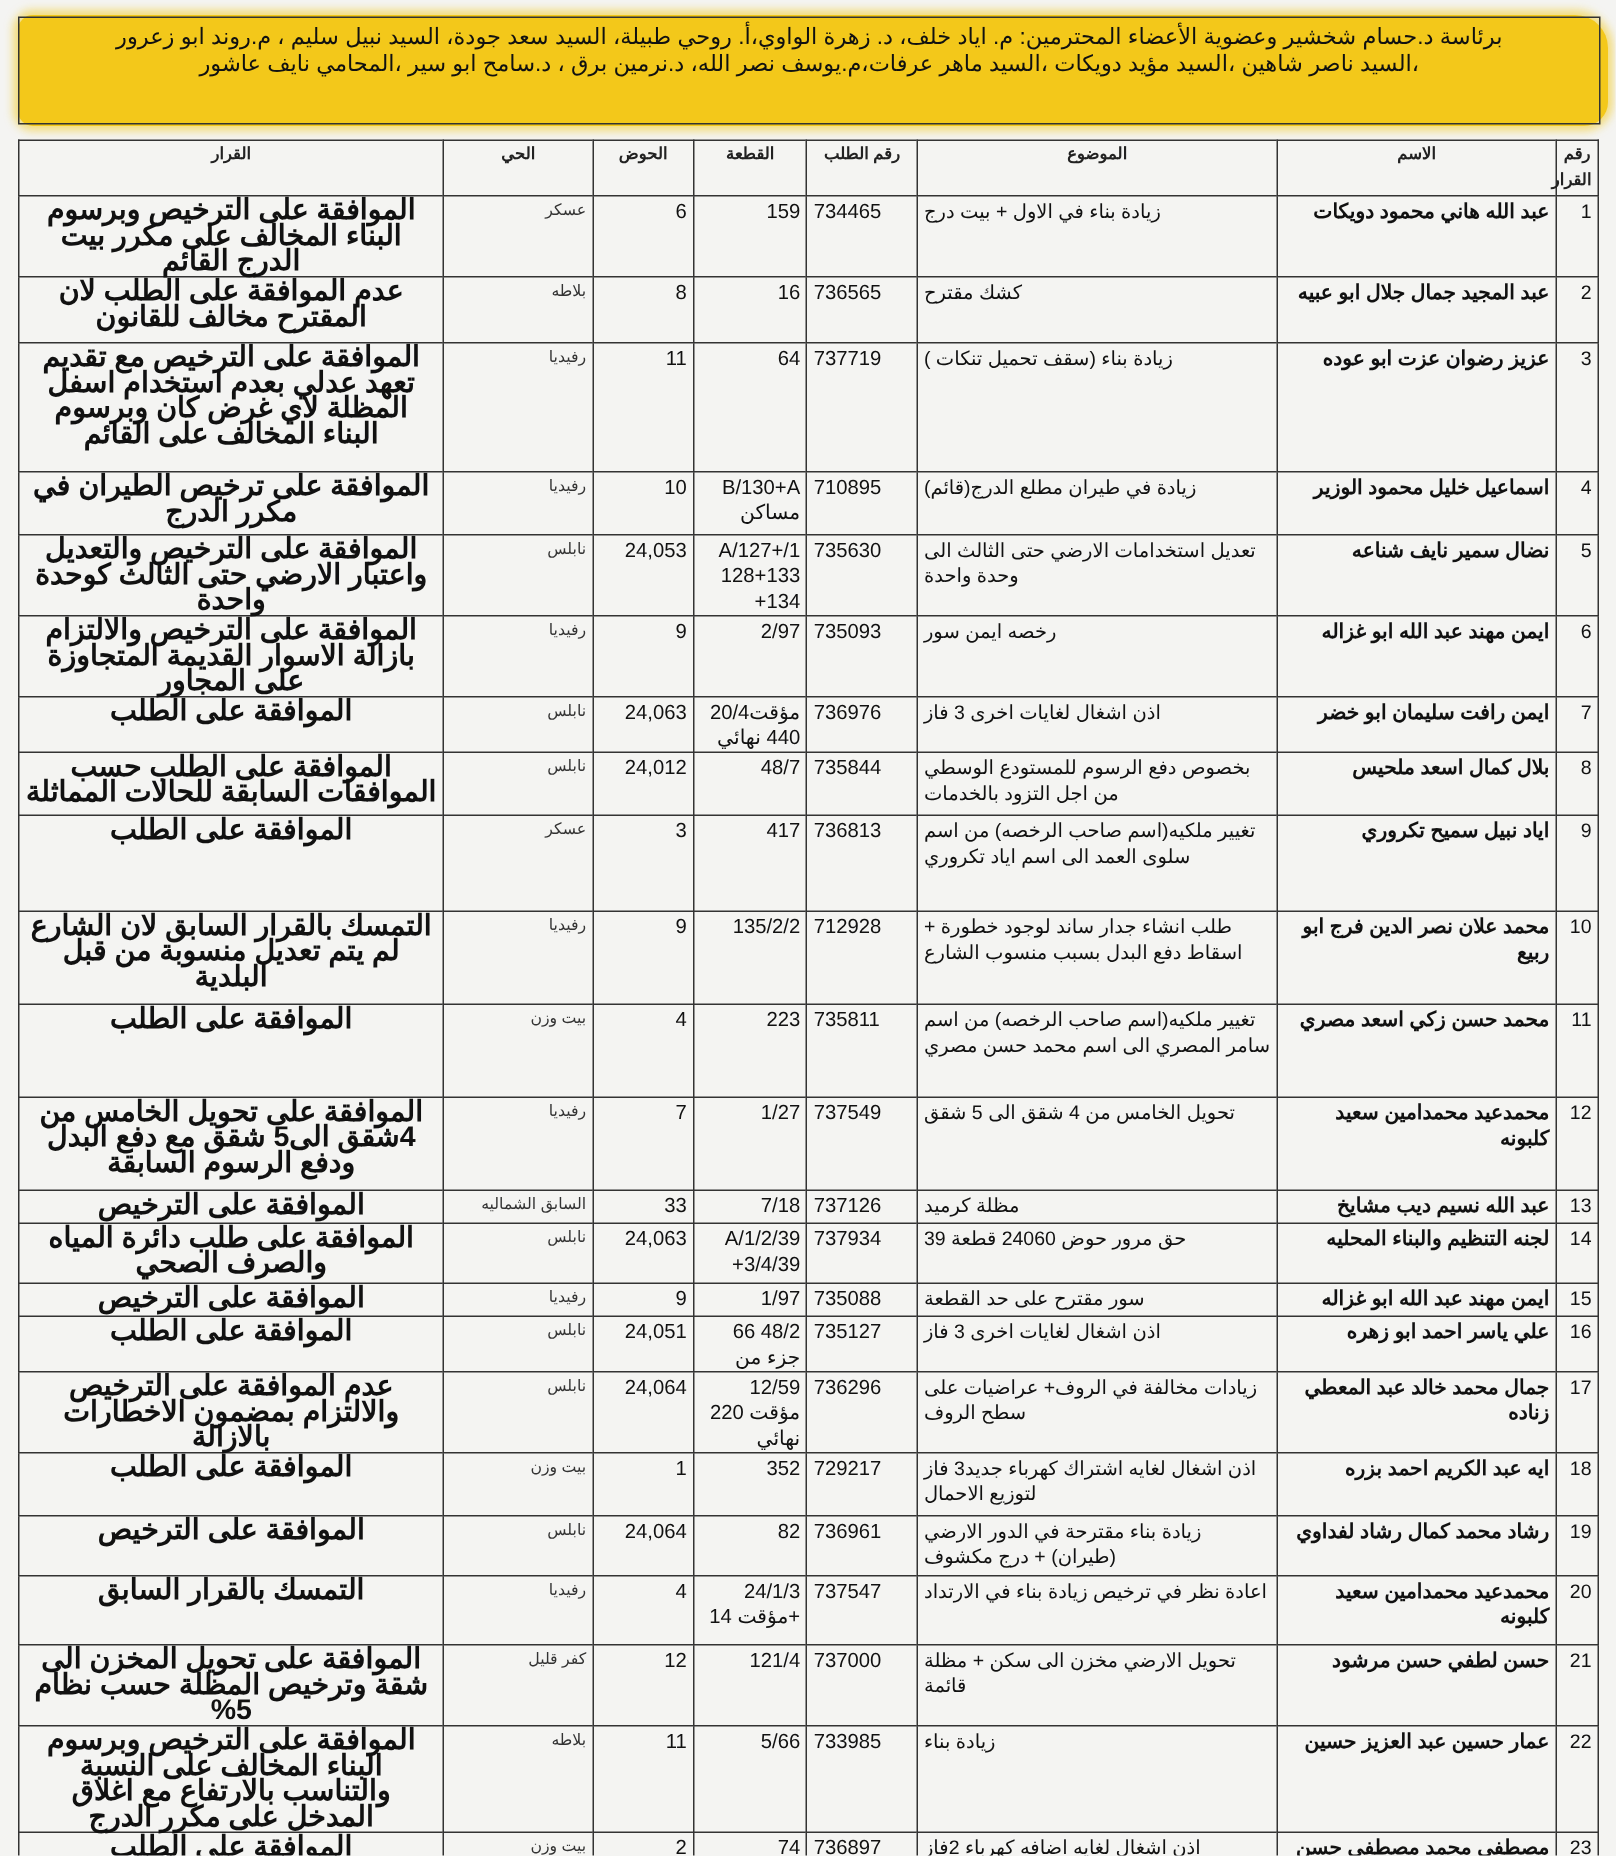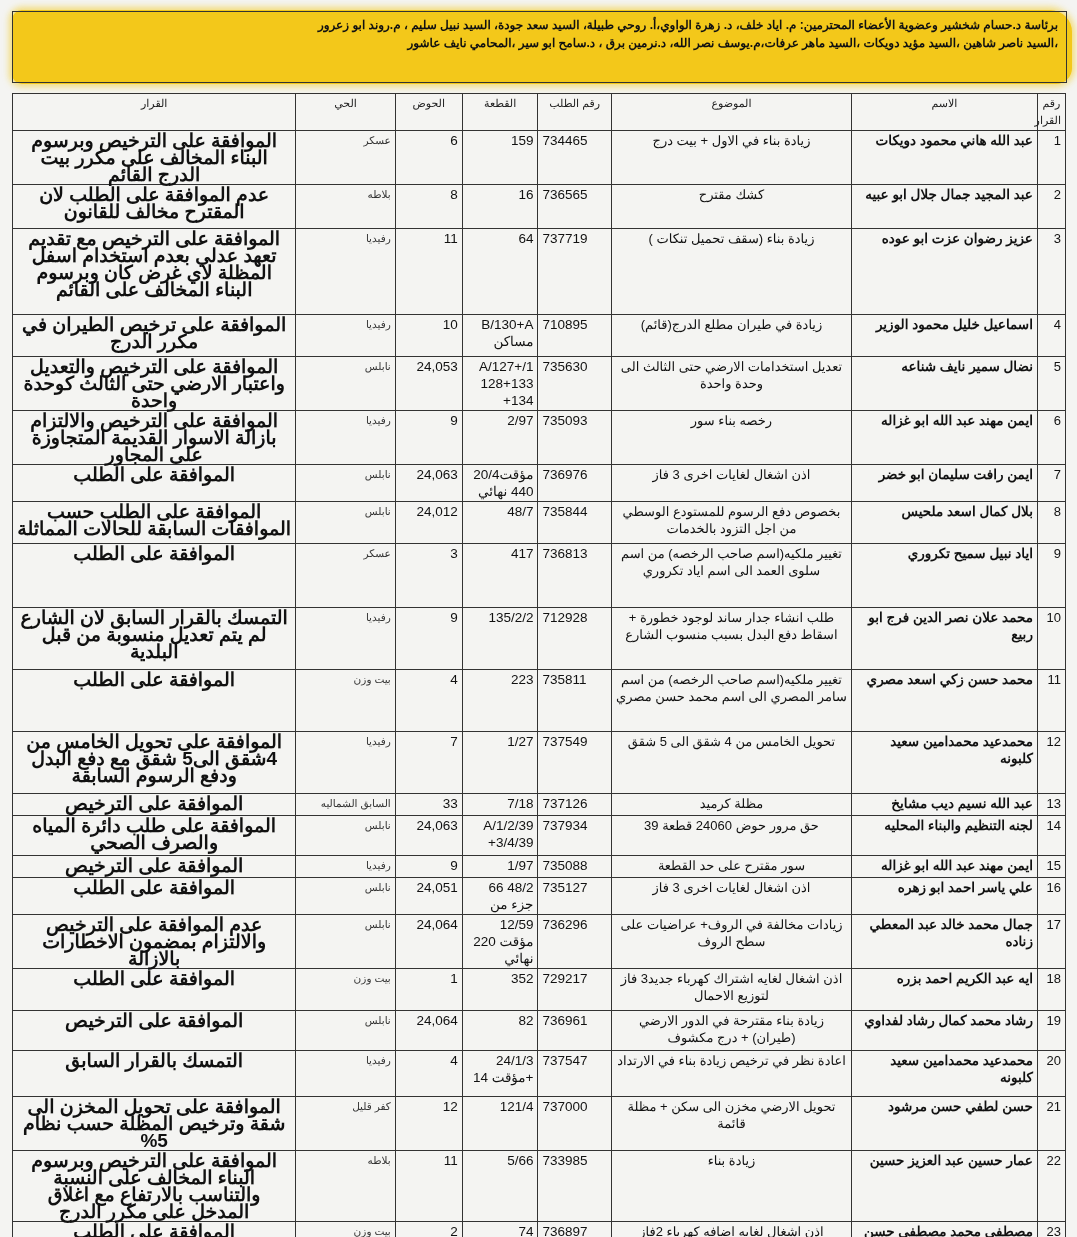--- a/index.html
+++ b/index.html
@@ -15,35 +15,35 @@
   .banner-box {
     position: absolute; left: 12px; top: 11px; width: 1055px; height: 72px;
     border: 1px solid #333; display: flex; flex-direction: row-reverse; box-sizing: border-box;
   }
   .session-box {
     width: 226px; border-left: 1px solid #333; direction: rtl; text-align: right;
     padding: 4px 8px; box-sizing: border-box; font-weight: bold; font-size: 13px; line-height: 18px;
     font-family: "Liberation Sans", sans-serif;
   }
   .members-box {
-    flex: 1; direction: rtl; text-align: right; padding: 4px 8px; box-sizing: border-box;
-    font-weight: bold; font-size: 12px; line-height: 18px; font-family: "Liberation Sans", sans-serif;
+    flex: 1; direction: rtl; text-align: center; padding: 4px 8px; box-sizing: border-box;
+    font-weight: normal; font-size: 15px; line-height: 18px; font-family: "Liberation Sans", sans-serif;
   }
   table.decisions {
     position: absolute; left: 12px; top: 93px; width: 1054px;
     border-collapse: collapse; direction: rtl; table-layout: fixed;
     font-family: "Liberation Sans", sans-serif; font-size: 13px;
   }
   table.decisions th, table.decisions td {
     border: 1px solid #333; padding: 1px 4px; vertical-align: top; line-height: 17px;
   }
-  table.decisions th { font-weight: normal; font-size: 11px; height: 20px; color: #222; }
+  table.decisions th { font-weight: bold; font-size: 11px; height: 20px; color: #222; }
   td.num { text-align: right; }
   td.name { font-weight: bold; font-size: 13.5px; text-align: right; }
-  td.subject { text-align: center; font-size: 13px; }
+  td.subject { text-align: left; font-size: 13px; }
   td.req, td.plot, td.basin { text-align: left; direction: ltr; font-size: 13.5px; }
   td.plot { text-align: right; margin-top: 44px; }
   td.basin { text-align: right; }
   td.hay { font-size: 10.5px; text-align: right; color: #333; }
   td.decision { font-weight: bold; font-size: 19px; text-align: center; }
 </style>
 </head>
 <body>
 
 <div class="banner"></div>
@@ -124,21 +124,21 @@
         <td class="subject">تعديل استخدامات الارضي حتى الثالث الى وحدة واحدة</td>
         <td class="req">735630</td>
         <td class="plot">A/127+/1 128+133 +134</td>
         <td class="basin">24,053</td>
         <td class="hay">نابلس</td>
         <td class="decision">الموافقة على الترخيص والتعديل واعتبار الارضي حتى الثالث كوحدة واحدة</td>
       </tr>
       <tr style="height: 44px;">
         <td class="num">6</td>
         <td class="name">ايمن مهند عبد الله ابو غزاله</td>
-        <td class="subject">رخصه بناء سور</td>
+        <td class="subject">رخصه ايمن سور</td>
         <td class="req">735093</td>
         <td class="plot">2/97</td>
         <td class="basin">9</td>
         <td class="hay">رفيديا</td>
         <td class="decision">الموافقة على الترخيص والالتزام بازالة الاسوار القديمة المتجاوزة على المجاور</td>
       </tr>
       <tr style="height: 36px;">
         <td class="num">7</td>
         <td class="name">ايمن رافت سليمان ابو خضر</td>
         <td class="subject">اذن اشغال لغايات اخرى 3 فاز</td>

